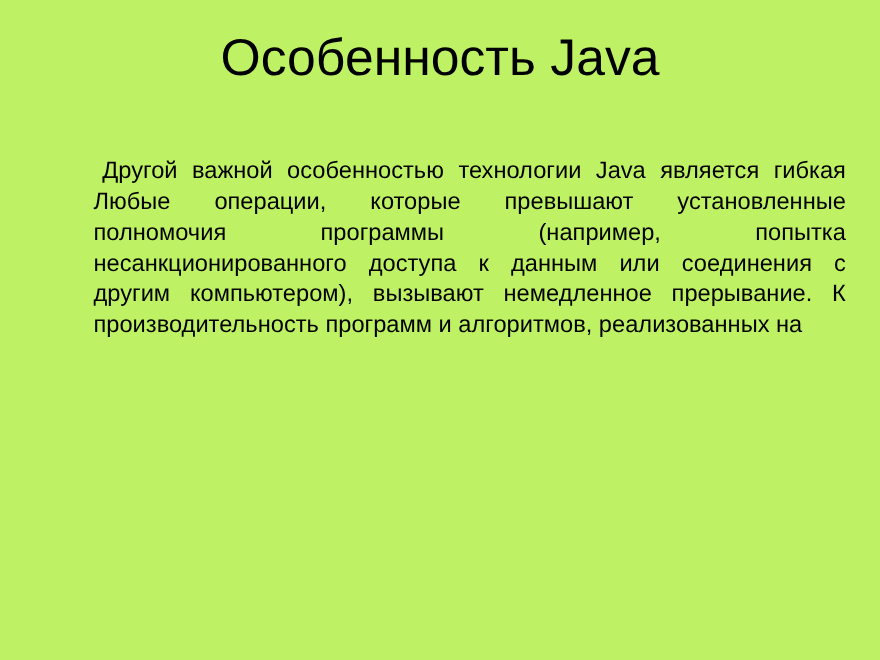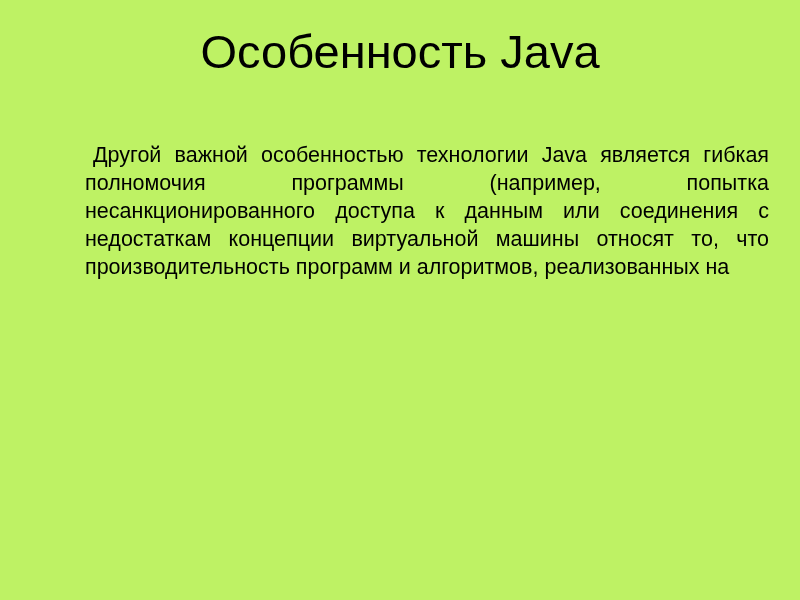--- a/index.html
+++ b/index.html
@@ -58,18 +58,19 @@
   }
 </style>
 </head>
 <body>
 
 <div class="slide">
   <h1 class="slide-title">Особенность Java</h1>
 
   <div class="slide-body">
     <div class="body-line">Другой важной особенностью технологии Java является гибкая</div>
+    <div class="body-line">Любые операции, которые превышают установленные</div>
     <div class="body-line">полномочия программы (например, попытка</div>
     <div class="body-line">несанкционированного доступа к данным или соединения с</div>
-    <div class="body-line">недостаткам концепции виртуальной машины относят то, что</div>
+    <div class="body-line">другим компьютером), вызывают немедленное прерывание. К</div>
     <div class="body-line">производительность программ и алгоритмов, реализованных на</div>
   </div>
 </div>
 
 </body></html>

